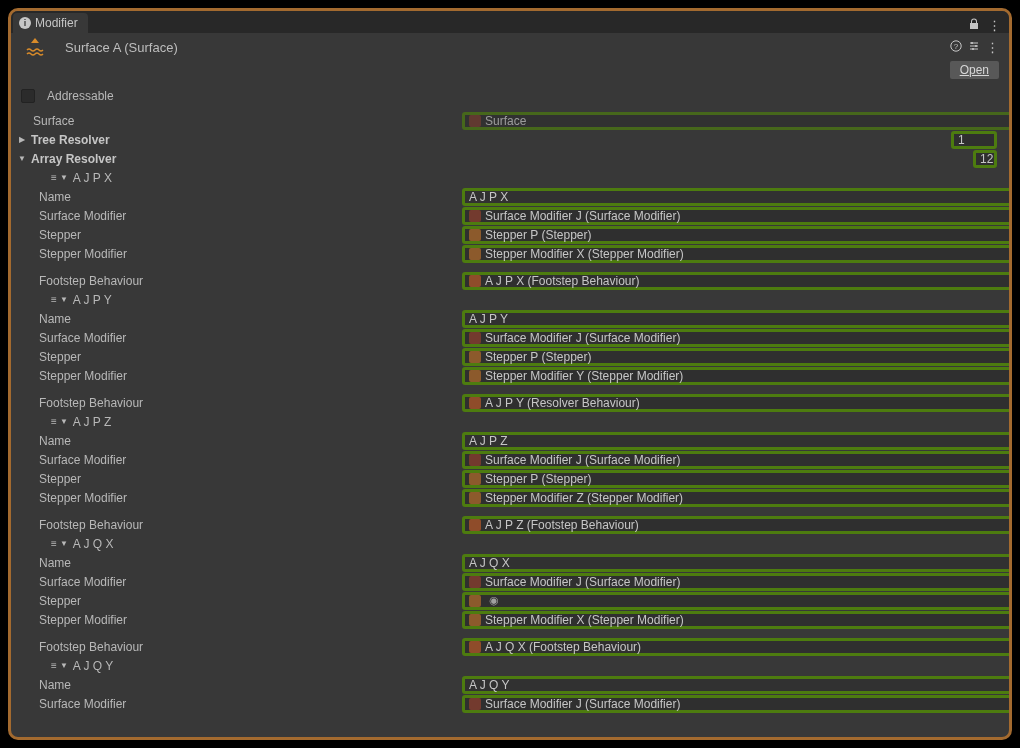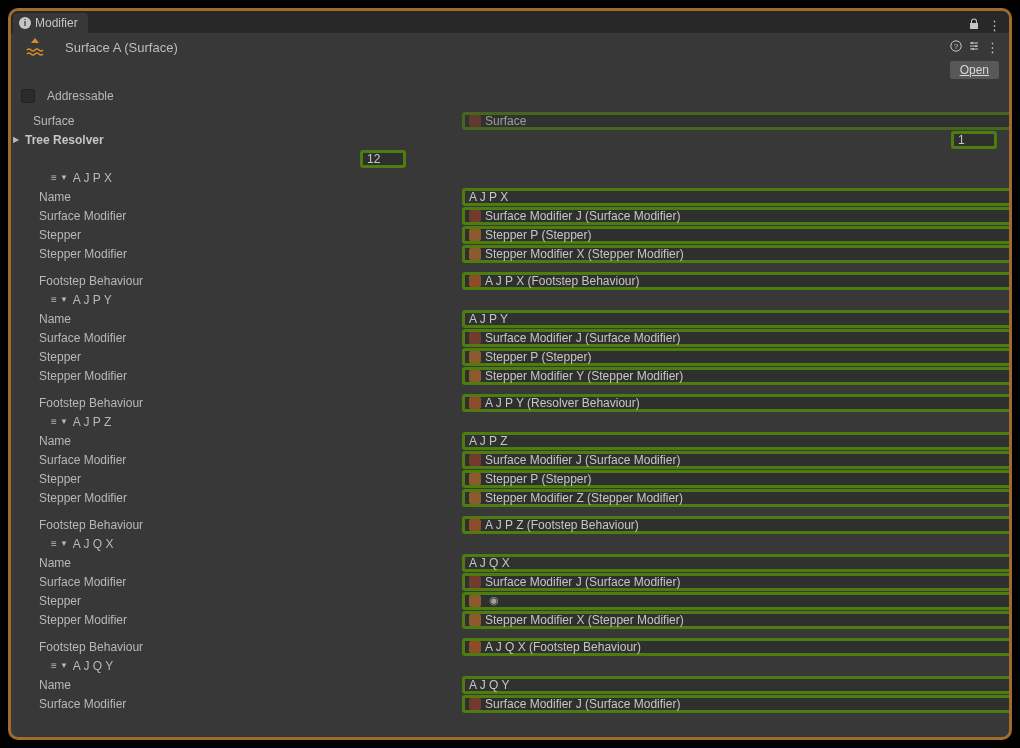--- a/index.html
+++ b/index.html
@@ -137,21 +137,21 @@
   }
 
   .foldout {
     width: 10px; display: inline-flex; justify-content: center;
     color: #b8b8b8; cursor: pointer; font-size: 8px;
   }
   .foldout.right::before { content: "▶"; }
   .foldout.down::before  { content: "▼"; }
   .settings-kite { font-size: 10px; color: #b8b8b8; margin-right: 2px; }
 
-  .indent-0 { }
+  .indent-0 { padding-left: 6px; }
   .indent-1 { padding-left: 22px; }
   .indent-2 { padding-left: 40px; }
   .indent-3 { padding-left: 28px; }
 
   .label-bold { font-weight: 600; color: #c6c6c6; }
   .small-gap { height: 8px; }
   .tiny-icon {
     display: inline-block;
     width: 12px; height: 12px;
     border-radius: 2px;
@@ -235,22 +235,27 @@
         <span class="foldout right"></span>
         <span style="width:4px"></span>
         <span class="label-bold">Tree Resolver</span>
       </div>
       <div class="value-cell" style="display:flex;justify-content:flex-end;">
         <div class="num-field" style="width:46px">1</div>
       </div>
     </div>
 
     <div class="prop-row">
+      <div class="label-cell indent-0">
+        <span class="foldout down"></span>
+        <span style="width:4px"></span>
+        <span class="label-bold">Array Resolver</span>
+      </div>
       <div class="value-cell" style="display:flex;justify-content:flex-end;">
-        <div class="num-field" style="width:46px">12</div>
+        <div class="num-field" style="width:24px">12</div>
       </div>
     </div>
 
     <div id="items-container">
   <div class="prop-row">
     <div class="label-cell indent-2">
       <span class="settings-kite">≡</span>
       <span class="foldout down"></span>
       <span style="width:4px"></span>
       <span>A J P X</span>

